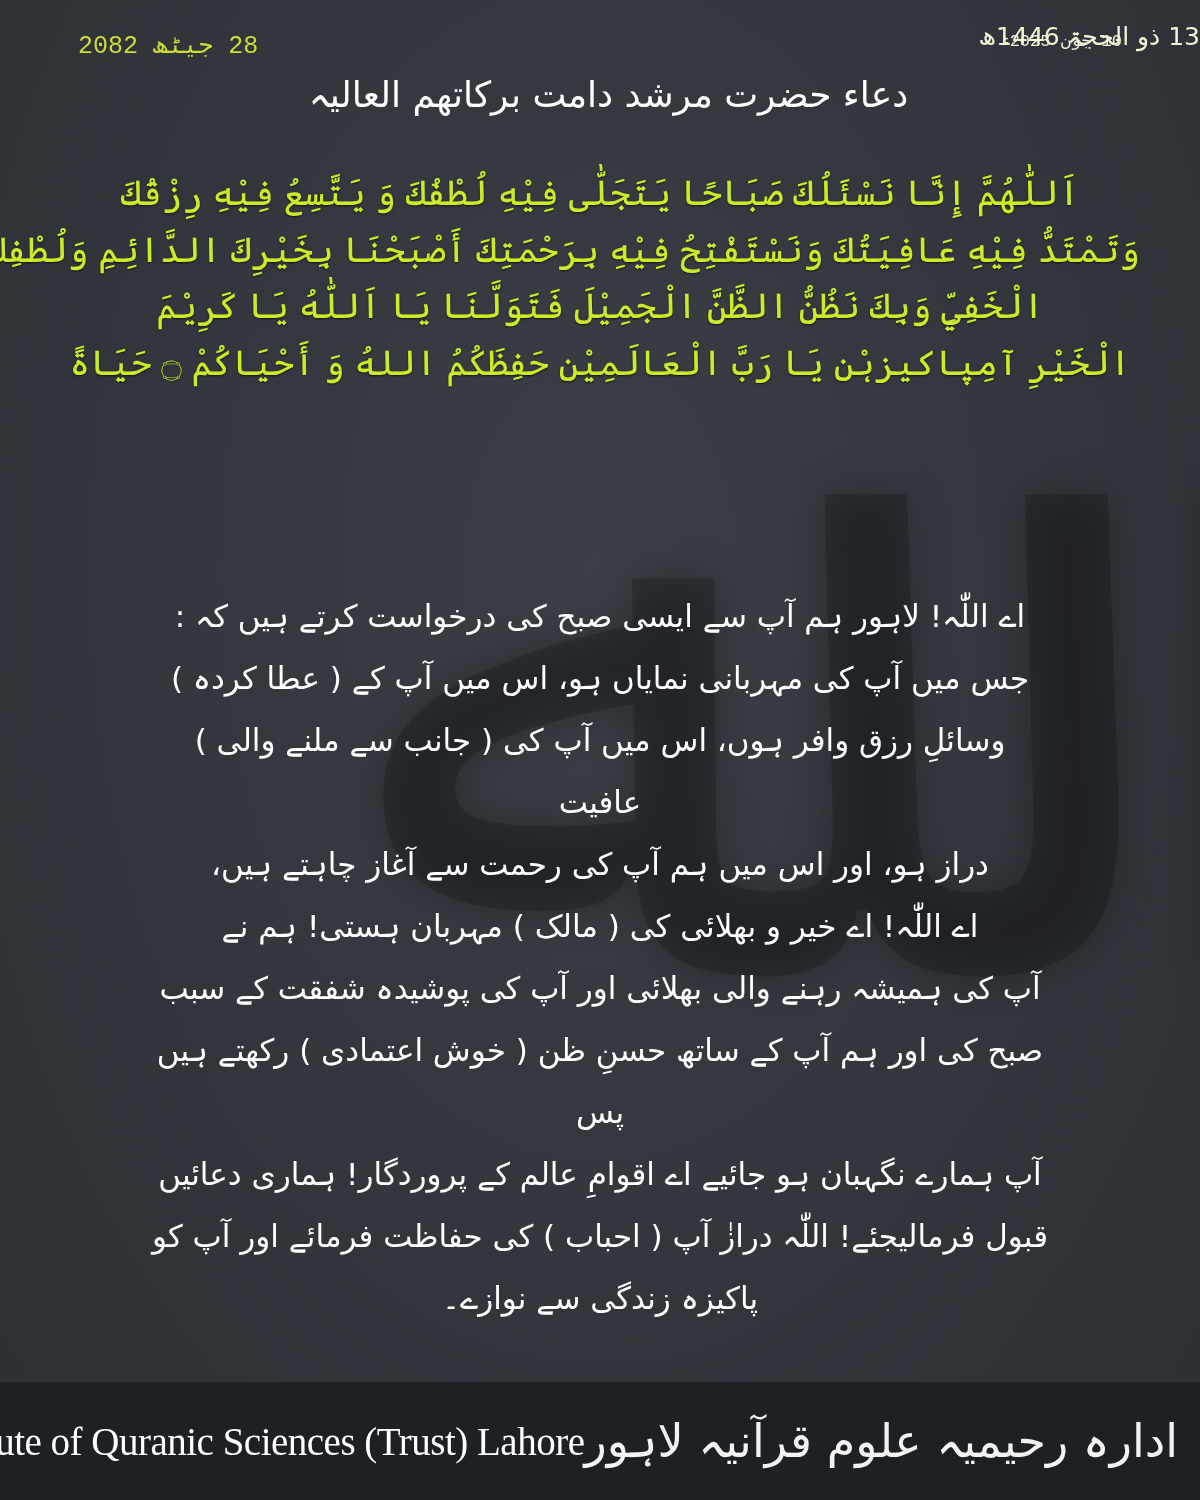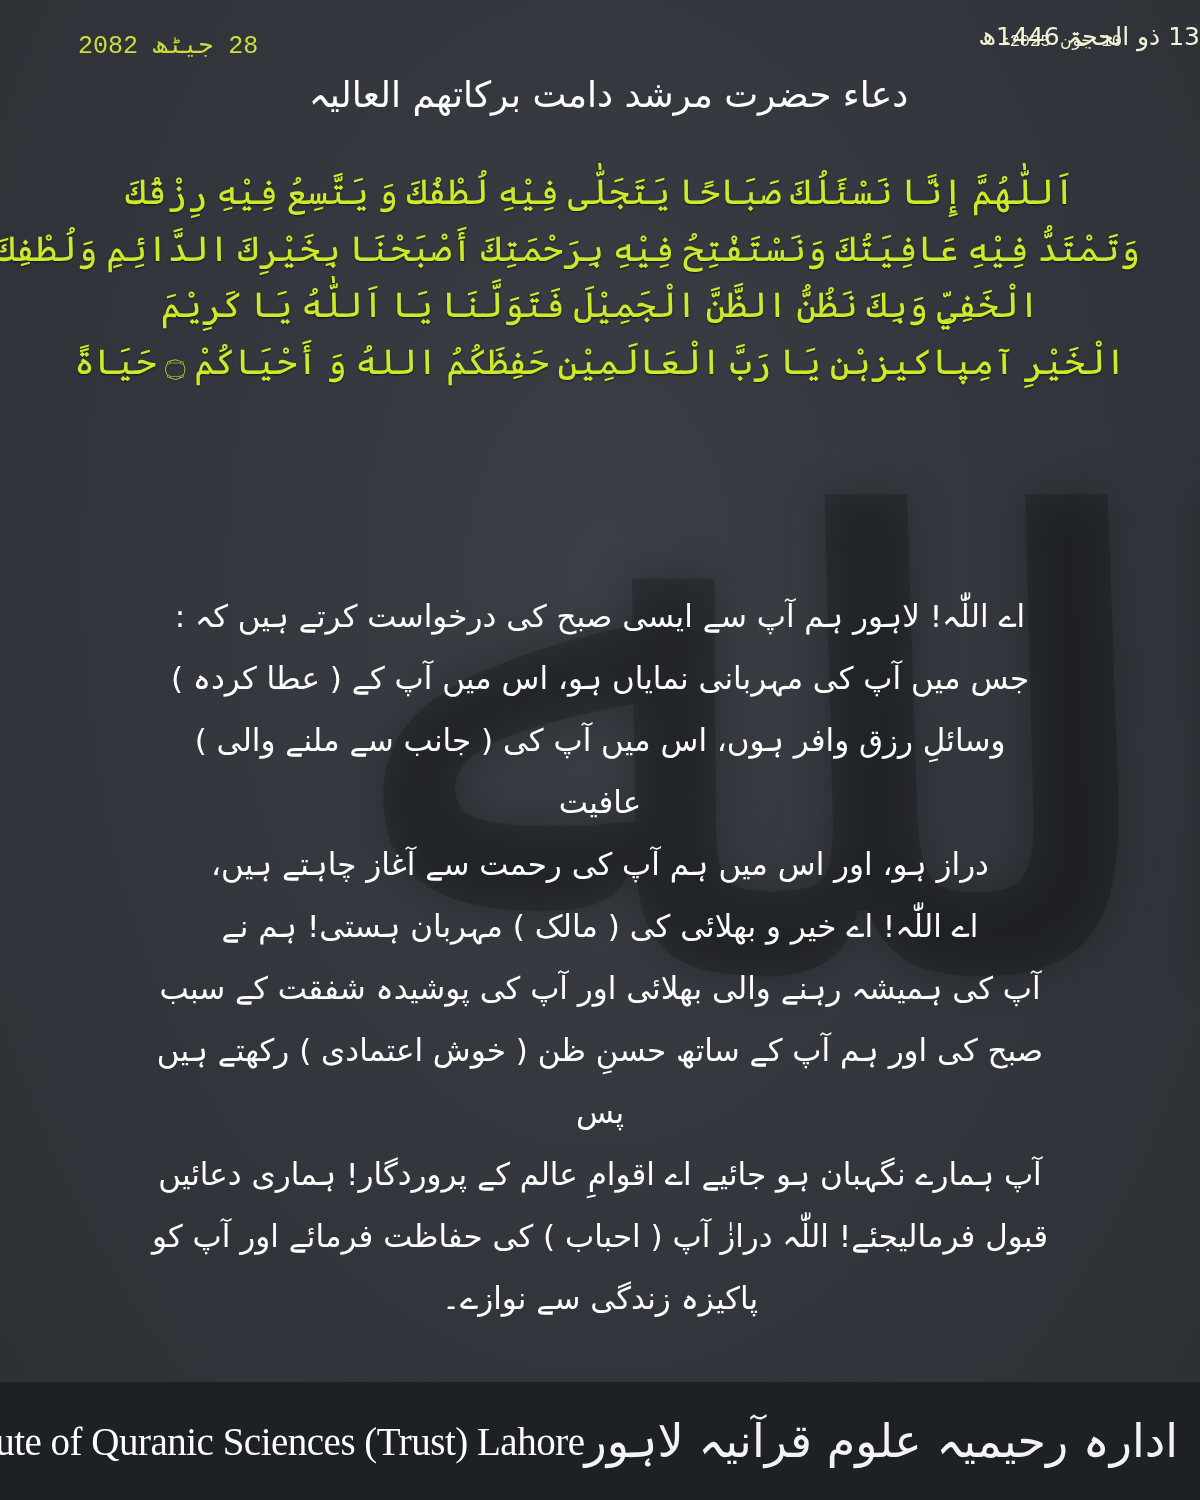--- a/index.html
+++ b/index.html
@@ -100,21 +100,21 @@
   .arabic-block {
     position: absolute;
     top: 165px;
     left: 60px;
     right: 60px;
     text-align: center;
     color: #cdea2a;
     font-size: 35px;
     line-height: 1.62;
     direction: rtl;
-    font-family: Liberation Serif, serif;
+    font-family: Liberation Sans, sans-serif;
     text-shadow: 0 1px 2px rgba(0,0,0,0.6);
   }
   .arabic-block .ln { display: block; white-space: nowrap; }
 
   
   .urdu-block {
     position: absolute;
     top: 585px;
     left: 150px;
     right: 150px;

